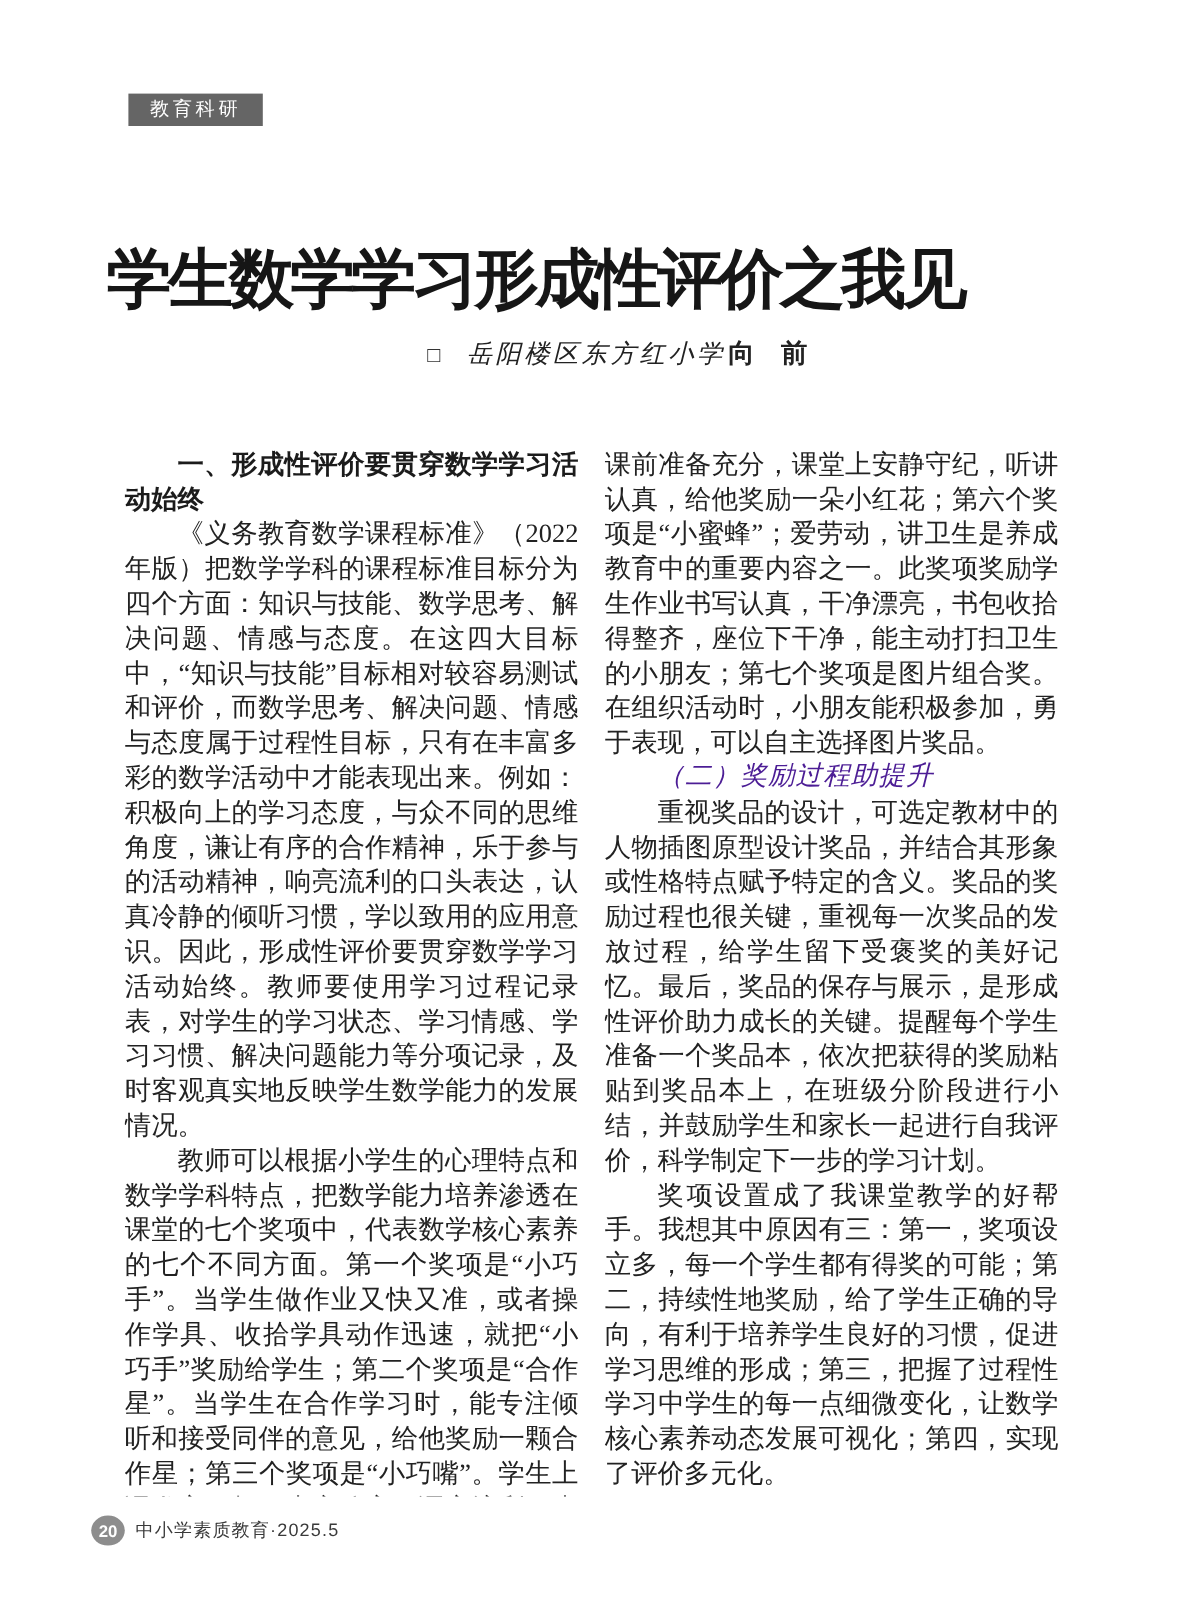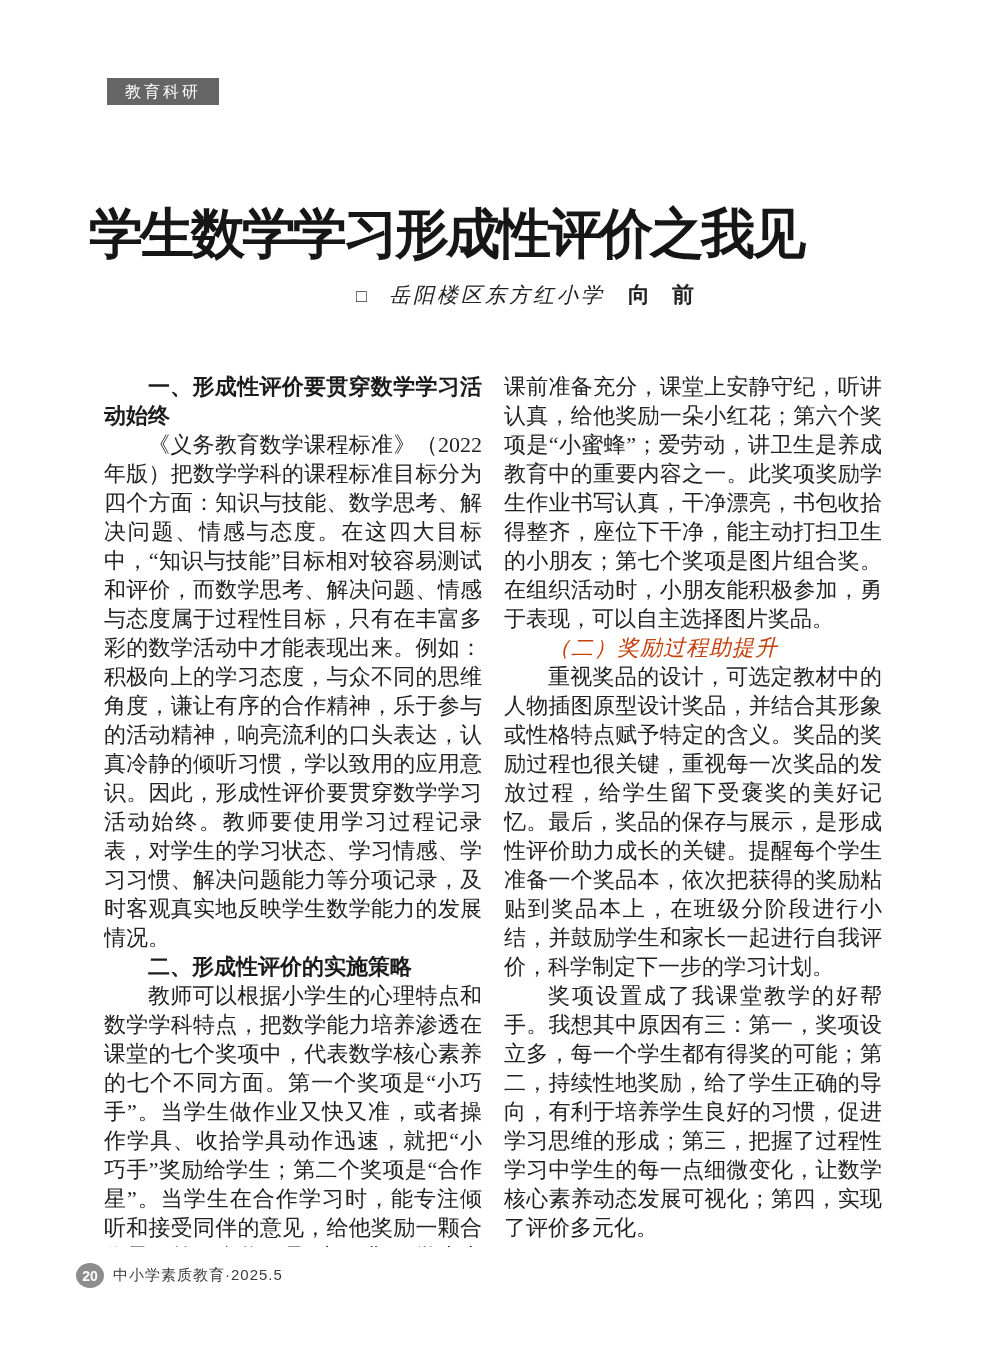--- a/index.html
+++ b/index.html
@@ -30,39 +30,39 @@
   }
   .byline {
     position:absolute; left:356px; top:280px;
     display:flex; align-items:baseline;
     color:#222222; white-space:nowrap;
   }
   .byline-square { font-size:18px; color:#333; margin-right:22px; }
   .byline-affil  { font-size:21px; font-style:italic; letter-spacing:3px; }
   .byline-author {
     font-family:"Liberation Sans","DejaVu Sans",sans-serif;
-    font-weight:bold; font-size:22px; margin-left:23px;
+    font-weight:bold; font-size:22px; margin-left:2px;
   }
   .body-columns {
     position:absolute; left:104px; top:372px;
     width:780px; height:875px;
     display:flex; gap:22px;
   }
   .col {
     width:378px; flex:0 0 378px;
     font-size:22px; line-height:29px;
     color:#222222;
     text-align:justify; text-justify:inter-character;
     overflow:hidden;
   }
   .blk-heading {
     font-family:"Liberation Sans","DejaVu Sans",sans-serif;
     font-weight:bold; text-indent:2em; color:#1b1b1b;
   }
-  .blk-sub { font-style:italic; text-indent:2em; letter-spacing:1px; color:#c2410c; }
+  .blk-sub { font-style:italic; text-indent:2em; letter-spacing:1px; color:#4c1d95;font-family:Liberation Mono, monospace; }
   .blk-para { text-indent:2em; margin:0; }
   .blk-cont { text-indent:0; }
   .footer {
     position:absolute; left:76px; top:1263px;
     display:flex; align-items:center; gap:9px;
     font-family:"Liberation Sans","DejaVu Sans",sans-serif;
   }
   .page-num {
     width:28px; height:25px; border-radius:50%;
     background:var(--pagenum-bg,#8d8d8d);
@@ -83,21 +83,20 @@
   <div class="byline">
     <span class="byline-square">□</span>
     <span class="byline-affil">岳阳楼区东方红小学</span>
     <span class="byline-author">向　前</span>
   </div>
 
   <div class="body-columns">
     <div class="col">
         <div class="blk-heading">一、形成性评价要贯穿数学学习活动始终</div>
         <div class="blk-para">《义务教育数学课程标准》（2022年版）把数学学科的课程标准目标分为四个方面：知识与技能、数学思考、解决问题、情感与态度。在这四大目标中，“知识与技能”目标相对较容易测试和评价，而数学思考、解决问题、情感与态度属于过程性目标，只有在丰富多彩的数学活动中才能表现出来。例如：积极向上的学习态度，与众不同的思维角度，谦让有序的合作精神，乐于参与的活动精神，响亮流利的口头表达，认真冷静的倾听习惯，学以致用的应用意识。因此，形成性评价要贯穿数学学习活动始终。教师要使用学习过程记录表，对学生的学习状态、学习情感、学习习惯、解决问题能力等分项记录，及时客观真实地反映学生数学能力的发展情况。</div>
-        <div class="blk-heading">二、形成性评价的实施策略</div>
         <div class="blk-para">教师可以根据小学生的心理特点和数学学科特点，把数学能力培养渗透在课堂的七个奖项中，代表数学核心素养的七个不同方面。第一个奖项是“小巧手”。当学生做作业又快又准，或者操作学具、收拾学具动作迅速，就把“小巧手”奖励给学生；第二个奖项是“合作星”。当学生在合作学习时，能专注倾听和接受同伴的意见，给他奖励一颗合作星；第三个奖项是“小巧嘴”。学生上课发言积极，声音响亮，语言流利，表达有创意时，给他送上一张“小巧嘴”奖；第四个奖项是“聪明猴”。在课堂上，学生爱动脑，爱提问，能发表和别人不同的意见，可以获此奖项；第五个奖项是“红花奖”。学生在</div>
       </div>
     <div class="col">
         <div class="blk-para blk-cont">课前准备充分，课堂上安静守纪，听讲认真，给他奖励一朵小红花；第六个奖项是“小蜜蜂”；爱劳动，讲卫生是养成教育中的重要内容之一。此奖项奖励学生作业书写认真，干净漂亮，书包收拾得整齐，座位下干净，能主动打扫卫生的小朋友；第七个奖项是图片组合奖。在组织活动时，小朋友能积极参加，勇于表现，可以自主选择图片奖品。</div>
         <div class="blk-sub">（二）奖励过程助提升</div>
         <div class="blk-para">重视奖品的设计，可选定教材中的人物插图原型设计奖品，并结合其形象或性格特点赋予特定的含义。奖品的奖励过程也很关键，重视每一次奖品的发放过程，给学生留下受褒奖的美好记忆。最后，奖品的保存与展示，是形成性评价助力成长的关键。提醒每个学生准备一个奖品本，依次把获得的奖励粘贴到奖品本上，在班级分阶段进行小结，并鼓励学生和家长一起进行自我评价，科学制定下一步的学习计划。</div>
         <div class="blk-para">奖项设置成了我课堂教学的好帮手。我想其中原因有三：第一，奖项设立多，每一个学生都有得奖的可能；第二，持续性地奖励，给了学生正确的导向，有利于培养学生良好的习惯，促进学习思维的形成；第三，把握了过程性学习中学生的每一点细微变化，让数学核心素养动态发展可视化；第四，实现了评价多元化。</div>
       </div>
   </div>
 

